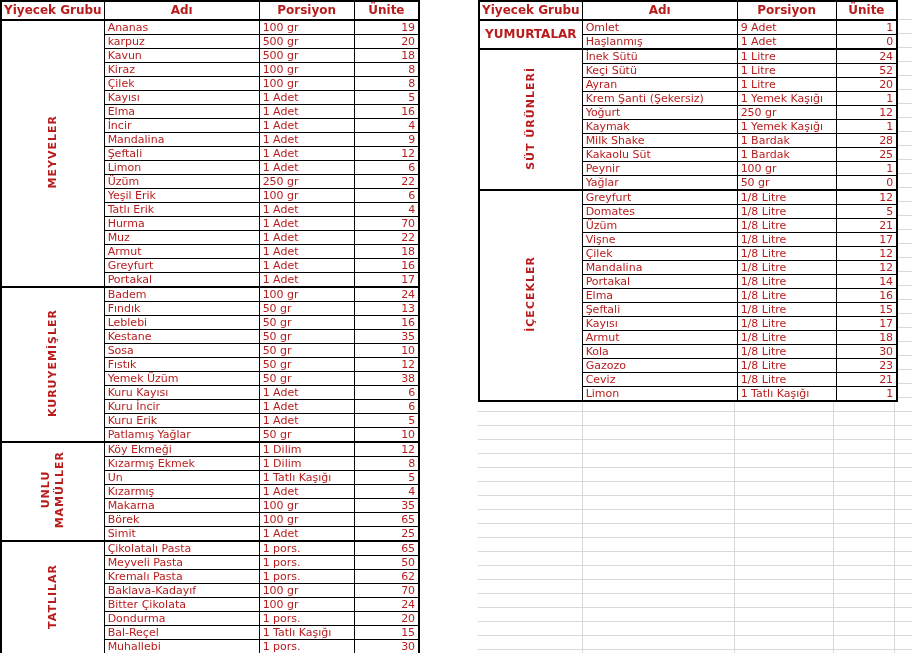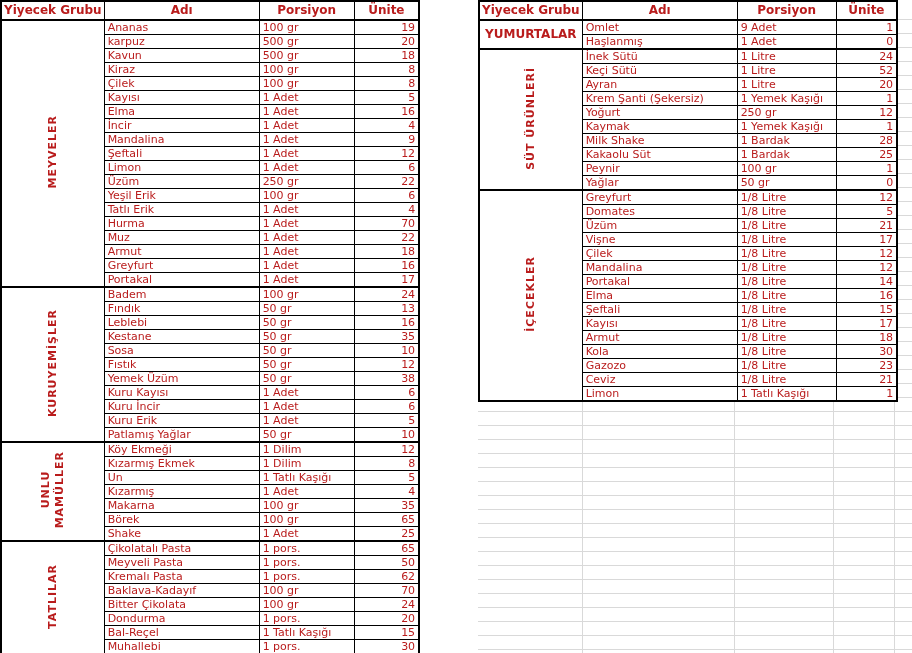--- a/index.html
+++ b/index.html
@@ -262,21 +262,21 @@
           <td class="c-name">Makarna</td>
           <td class="c-pors">100 gr</td>
           <td class="c-unit">35</td>
         </tr>
         <tr>
           <td class="c-name">Börek</td>
           <td class="c-pors">100 gr</td>
           <td class="c-unit">65</td>
         </tr>
         <tr>
-          <td class="c-name">Shake</td>
+          <td class="c-name">Simit</td>
           <td class="c-pors">1 Adet</td>
           <td class="c-unit">25</td>
         </tr>
         <tr class="group-start">
           <td rowspan="8" class="group-cell"><span class="vlabel">TATLILAR</span></td>
           <td class="c-name">Çikolatalı Pasta</td>
           <td class="c-pors">1 pors.</td>
           <td class="c-unit">65</td>
         </tr>
         <tr>

